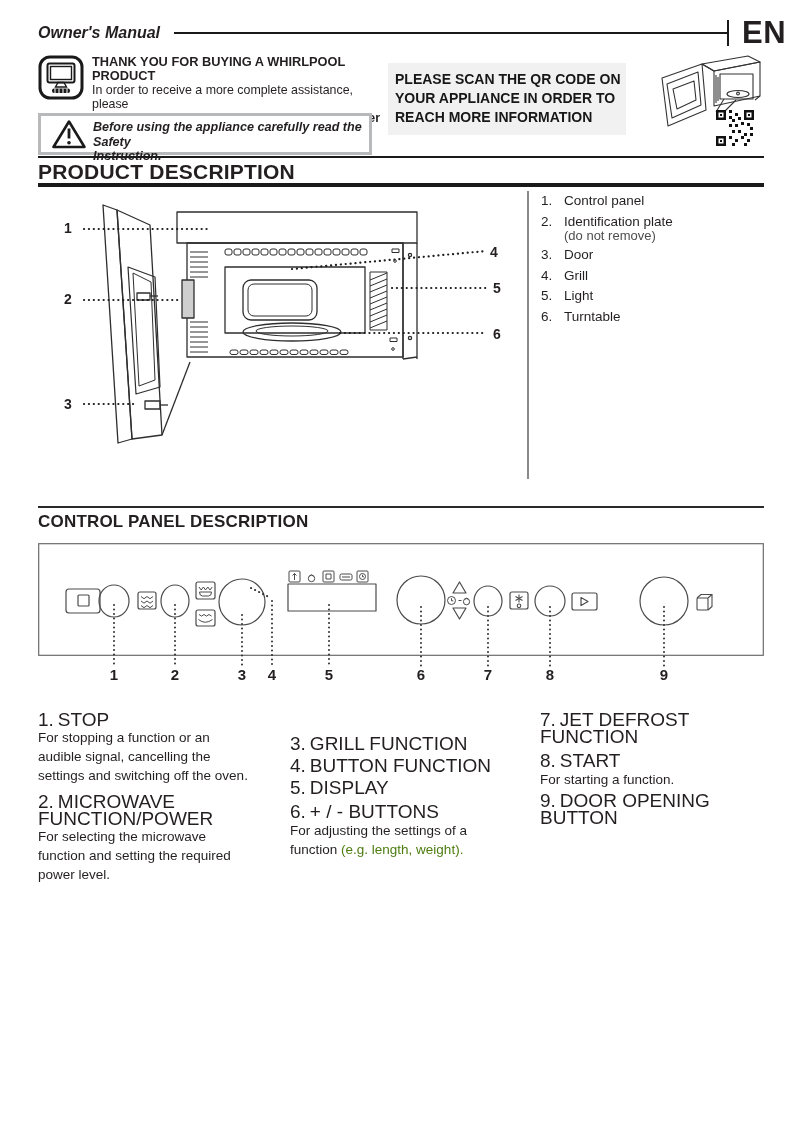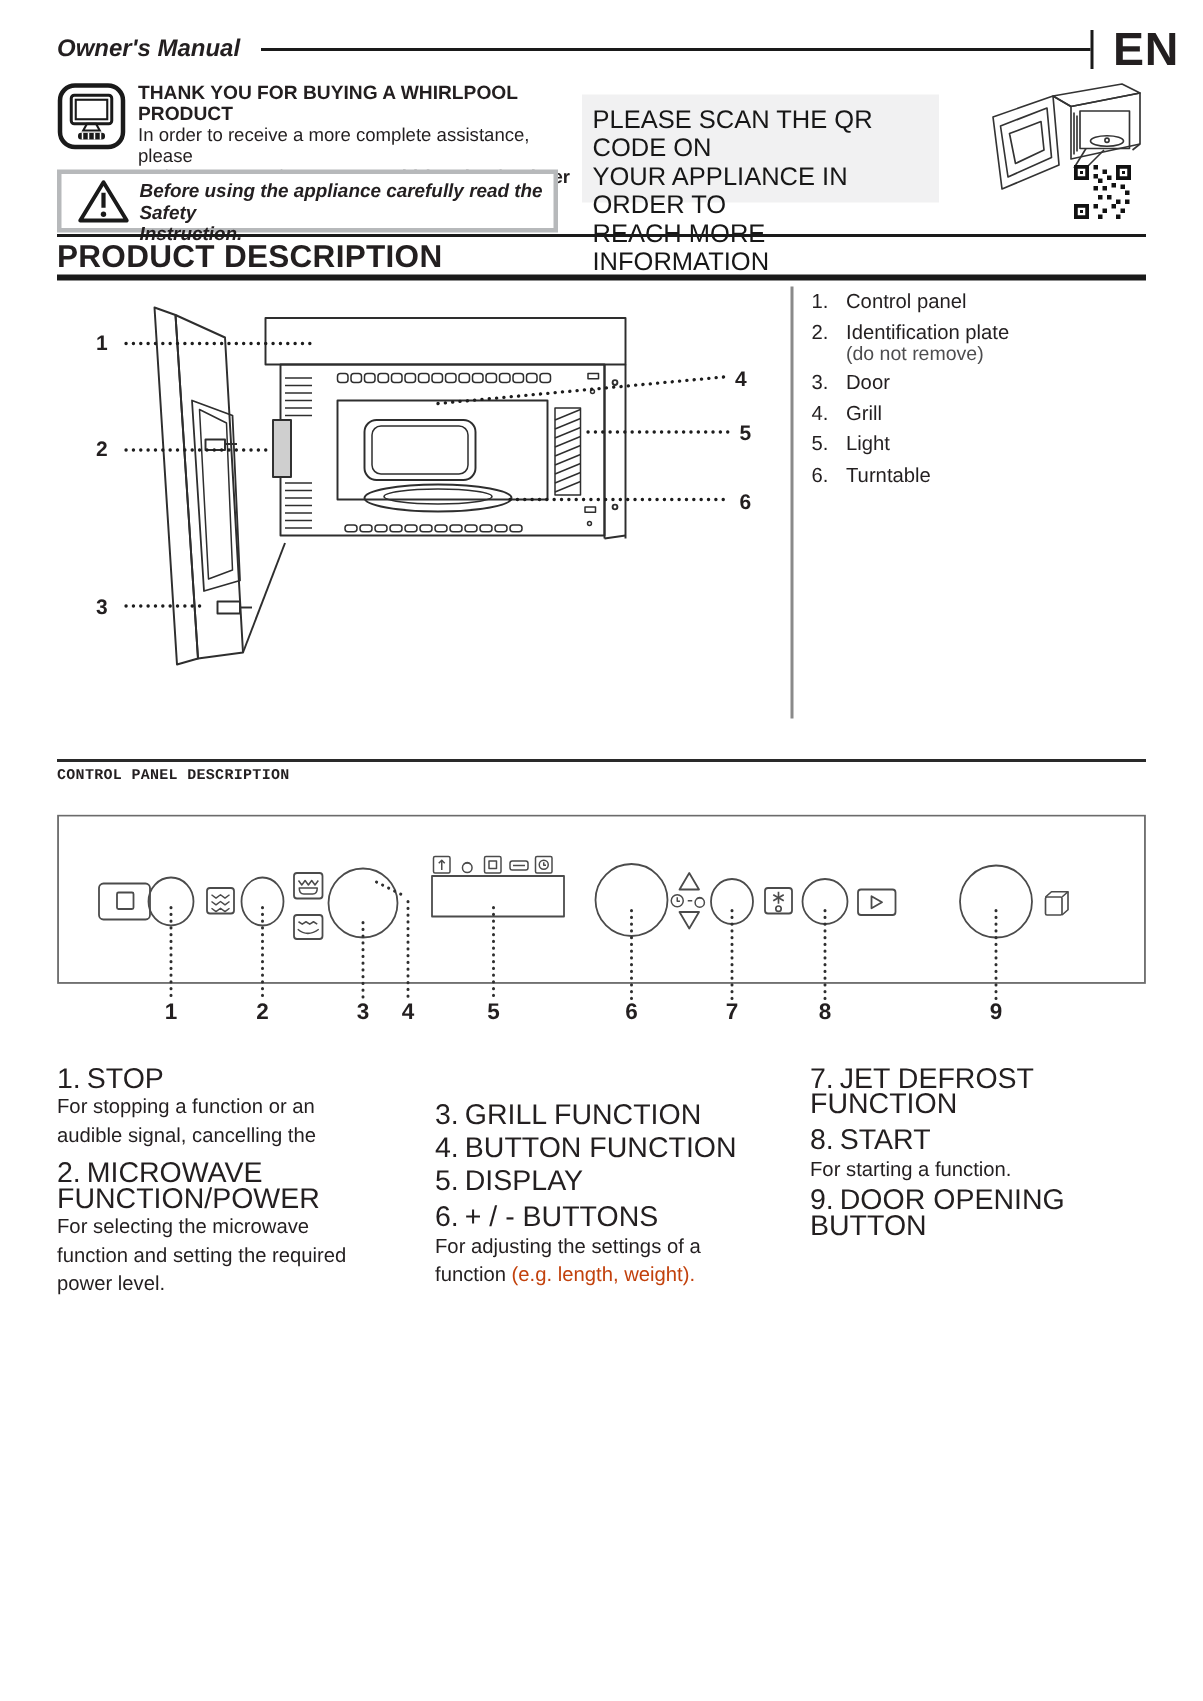--- a/index.html
+++ b/index.html
@@ -7,36 +7,36 @@
         font-family:"Liberation Sans",sans-serif;color:#231f20;}
   .abs{position:absolute;}
   .doc-title{font-size:16px;font-weight:bold;font-style:italic;}
   .hline{background:#1a1a1a;}
   .lang{font-size:31px;font-weight:bold;letter-spacing:0.5px;}
   .ty-title{font-size:12.8px;font-weight:bold;line-height:14px;}
   .ty-line{font-size:12.4px;line-height:14px;}
   .warn-box{border:3px solid #b7b9bb;background:#fff;}
   .warn-text{font-size:12.6px;font-weight:bold;line-height:14.5px;font-style:italic;}
   .qr-box{background:#f1f1f2;}
-  .qr-text{font-size:17px;font-weight:normal;line-height:19px;color:#171717;}
+  .qr-text{font-size:14px;font-weight:bold;line-height:19px;color:#171717;}
   .sec-title-lg{font-size:21px;font-weight:bold;letter-spacing:0.2px;}
-  .sec-title-sm{font-size:10px;font-weight:bold;letter-spacing:0.2px;font-family:Liberation Mono, monospace;}
+  .sec-title-sm{font-size:17px;font-weight:bold;letter-spacing:0.2px;}
   .callout{font-size:14px;font-weight:bold;}
   .panel-callout{font-size:15px;font-weight:bold;transform:translateX(-50%);}
   .parts{list-style:none;margin:0;padding:0;font-size:13.5px;}
   .parts li{display:flex;margin-bottom:4px;line-height:16.5px;}
   .parts .num{width:17px;flex:none;}
   .parts .lbl{margin-left:6px;}
   .part-note{margin:-2px 0 4px 23px;font-size:13px;color:#4d4d4f;line-height:15px;}
   .vdiv{width:1.5px;background:#8a8a8a;}
   .fn-col{position:absolute;}
   .fn-head{margin:0;font-size:19px;font-weight:normal;line-height:17px;}
   .fn-head .n{margin-right:4px;}
   .fn-line{font-size:13.5px;line-height:19px;}
-  .fn-note{color:#c2410c;}
+  .fn-note{color:#4d7c0f;}
   .fn-gap{height:8px;}
   .pgnum{font-size:12px;color:#231f20;}
   .brand{font-size:29px;font-weight:bold;letter-spacing:-1.2px;color:#1d1d1b;}
   svg{display:block;}
 </style>
 </head>
 <body>
 
 <div class="page">
 
@@ -382,20 +382,21 @@
   <span class="abs panel-callout" style="left:329px;top:666px;">5</span>
   <span class="abs panel-callout" style="left:421px;top:666px;">6</span>
   <span class="abs panel-callout" style="left:488px;top:666px;">7</span>
   <span class="abs panel-callout" style="left:550px;top:666px;">8</span>
   <span class="abs panel-callout" style="left:664px;top:666px;">9</span>
 
   <div class="fn-col" style="left:38px;top:711px;width:256px;">
     <p class="fn-head"><span class="n">1.</span><span>STOP</span></p>
     <div class="fn-line">For stopping a function or an</div>
     <div class="fn-line">audible signal, cancelling the</div>
+    <div class="fn-line">settings and switching off the oven.</div>
     <div class="fn-gap"></div>
     <p class="fn-head"><span class="n">2.</span><span>MICROWAVE FUNCTION/POWER</span></p>
     <div class="fn-line">For selecting the microwave</div>
     <div class="fn-line">function and setting the required</div>
     <div class="fn-line">power level.</div>
   </div>
 
   <div class="fn-col" style="left:290px;top:712px;width:215px;margin-top:23px;">
     <p class="fn-head" style="margin-bottom:5px;"><span class="n">3.</span><span>GRILL FUNCTION</span></p>
     <p class="fn-head" style="margin-bottom:5px;"><span class="n">4.</span><span>BUTTON FUNCTION</span></p>

